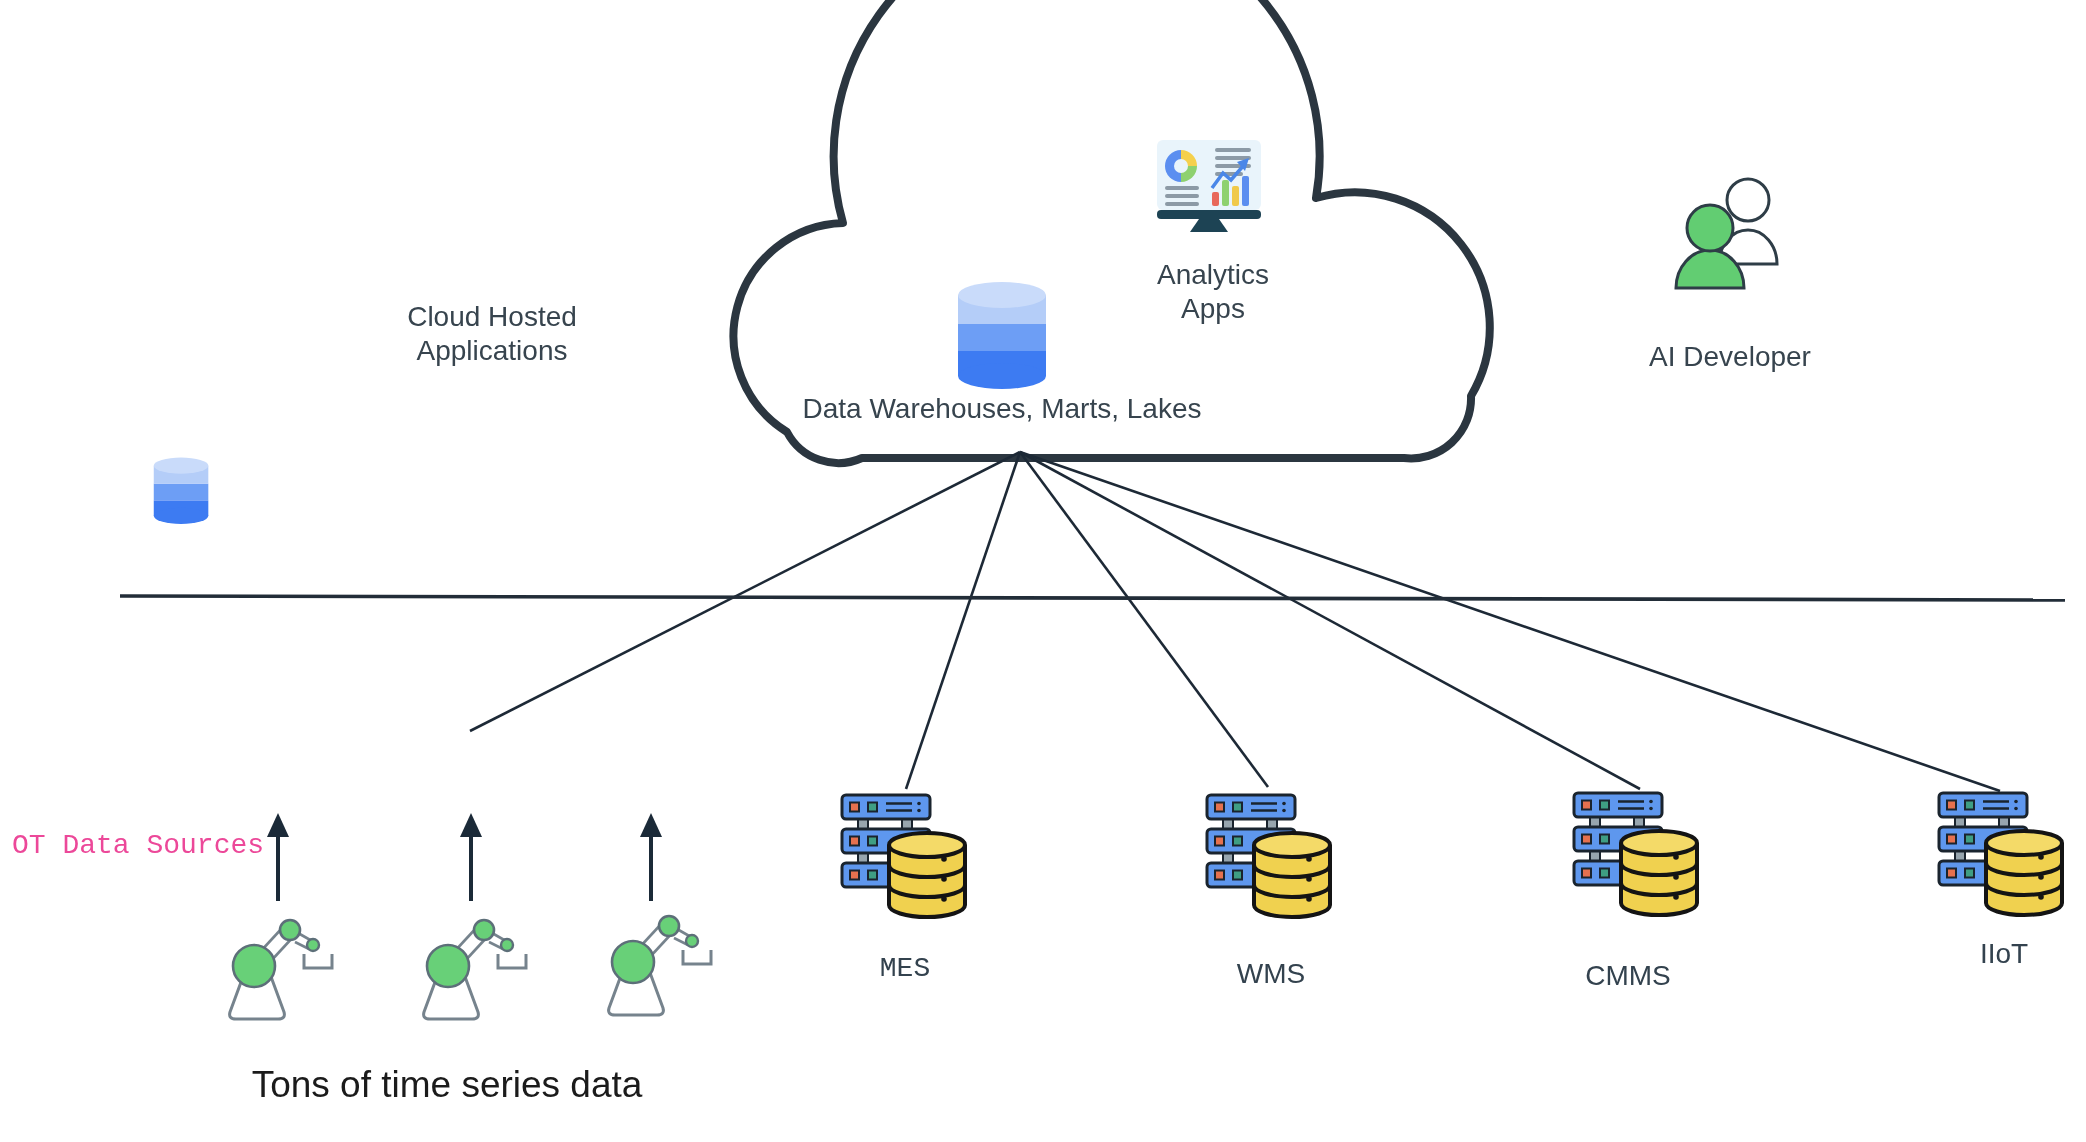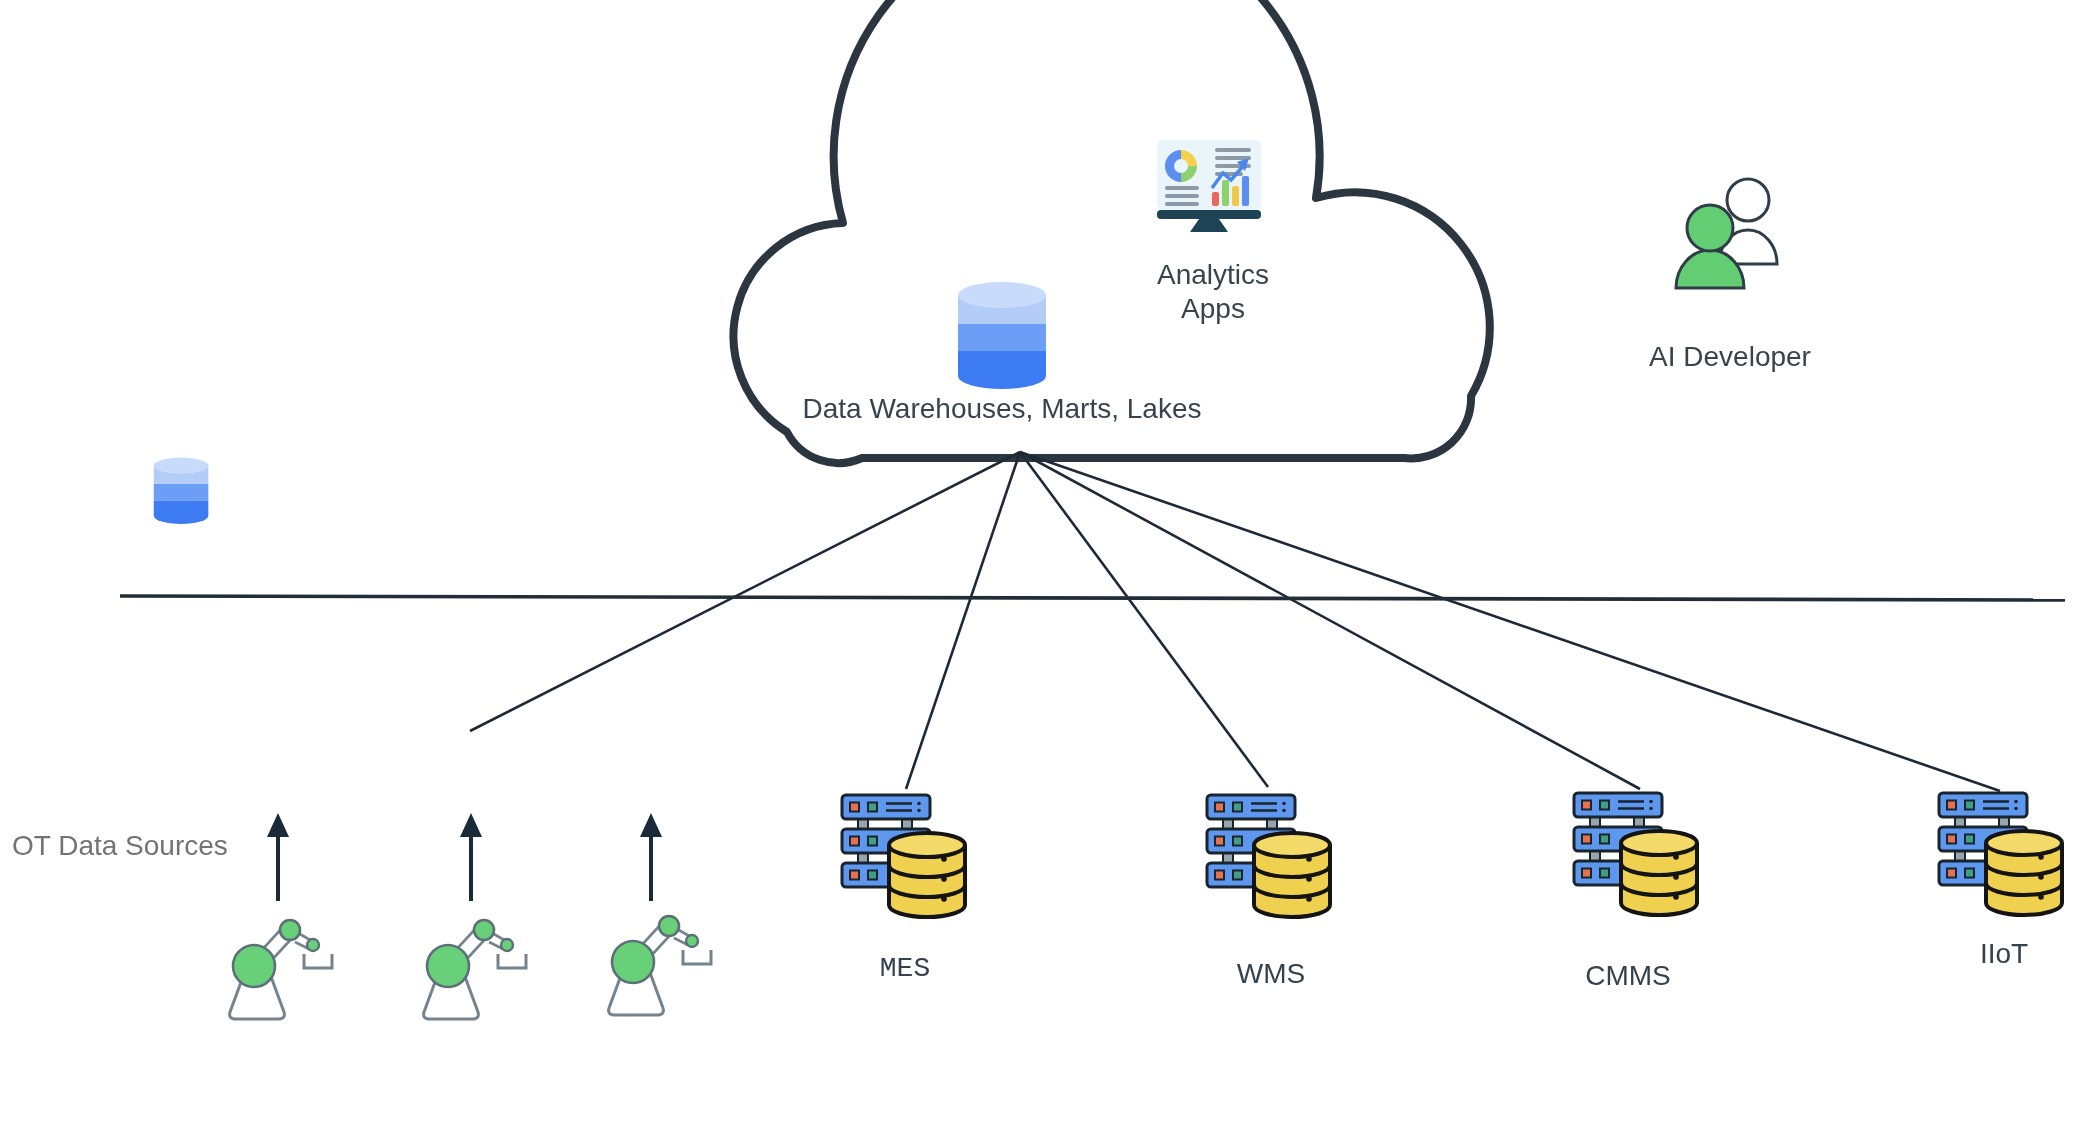--- a/index.html
+++ b/index.html
@@ -15,21 +15,21 @@
   .caption{
     position:absolute;color:#1b1b1b;font-size:37px;line-height:46px;
     text-align:center;white-space:pre-line;
   }
   .historian-box{
     position:absolute;left:275px;top:731px;width:382px;height:71px;
     background:#ffffff;border:3px solid #2b3a42;
     display:flex;align-items:center;justify-content:center;
     color:#37444e;font-size:26px;line-height:32px;text-align:center;white-space:pre-line;
   }
-  .ot-label{position:absolute;left:12px;top:830px;color:#737373;font-size:28px;}
+  .ot-label{position:absolute;left:12px;top:830px;color:#ec4899;font-size:28px;font-family:Liberation Mono, monospace;}
   .sys-label{position:absolute;color:#33424e;font-size:28px;text-align:center;transform:translateX(-50%);}
 </style>
 </head>
 <body>
 
 <div class="stage">
 
   <svg class="overlay" width="2086" height="1142" viewBox="0 0 2086 1142">
     <defs>
 
@@ -143,31 +143,34 @@
 
     <use href="#sym-monitor" x="1157" y="140"></use>
     <use href="#sym-people" x="1672" y="176"></use>
 
     <use href="#sym-serverdb" x="842" y="795"></use>
     <use href="#sym-serverdb" x="1207" y="795"></use>
     <use href="#sym-serverdb" x="1574" y="793"></use>
     <use href="#sym-serverdb" x="1939" y="793"></use>
   </svg>
 
+  <div class="lbl" style="left:382px;top:300px;width:220px;">Cloud Hosted
+Applications</div>
 
   <div class="lbl" style="left:790px;top:392px;width:424px;">Data Warehouses, Marts, Lakes</div>
 
   <div class="lbl" style="left:1113px;top:258px;width:200px;">Analytics
 Apps</div>
 
   <div class="lbl" style="left:1630px;top:340px;width:200px;">AI Developer</div>
 
   <div class="ot-label">OT Data Sources</div>
 
 
+  <div class="caption" style="left:227px;top:1062px;width:440px;">Tons of time series data</div>
 
   <div class="sys-label" style="left:905px;top:953px;font-family:Liberation Mono, monospace;">MES</div>
   <div class="sys-label" style="left:1271px;top:958px;">WMS</div>
   <div class="sys-label" style="left:1628px;top:960px;">CMMS</div>
   <div class="sys-label" style="left:2004px;top:938px;">IIoT</div>
 
 
 </div>
 
 </body></html>

